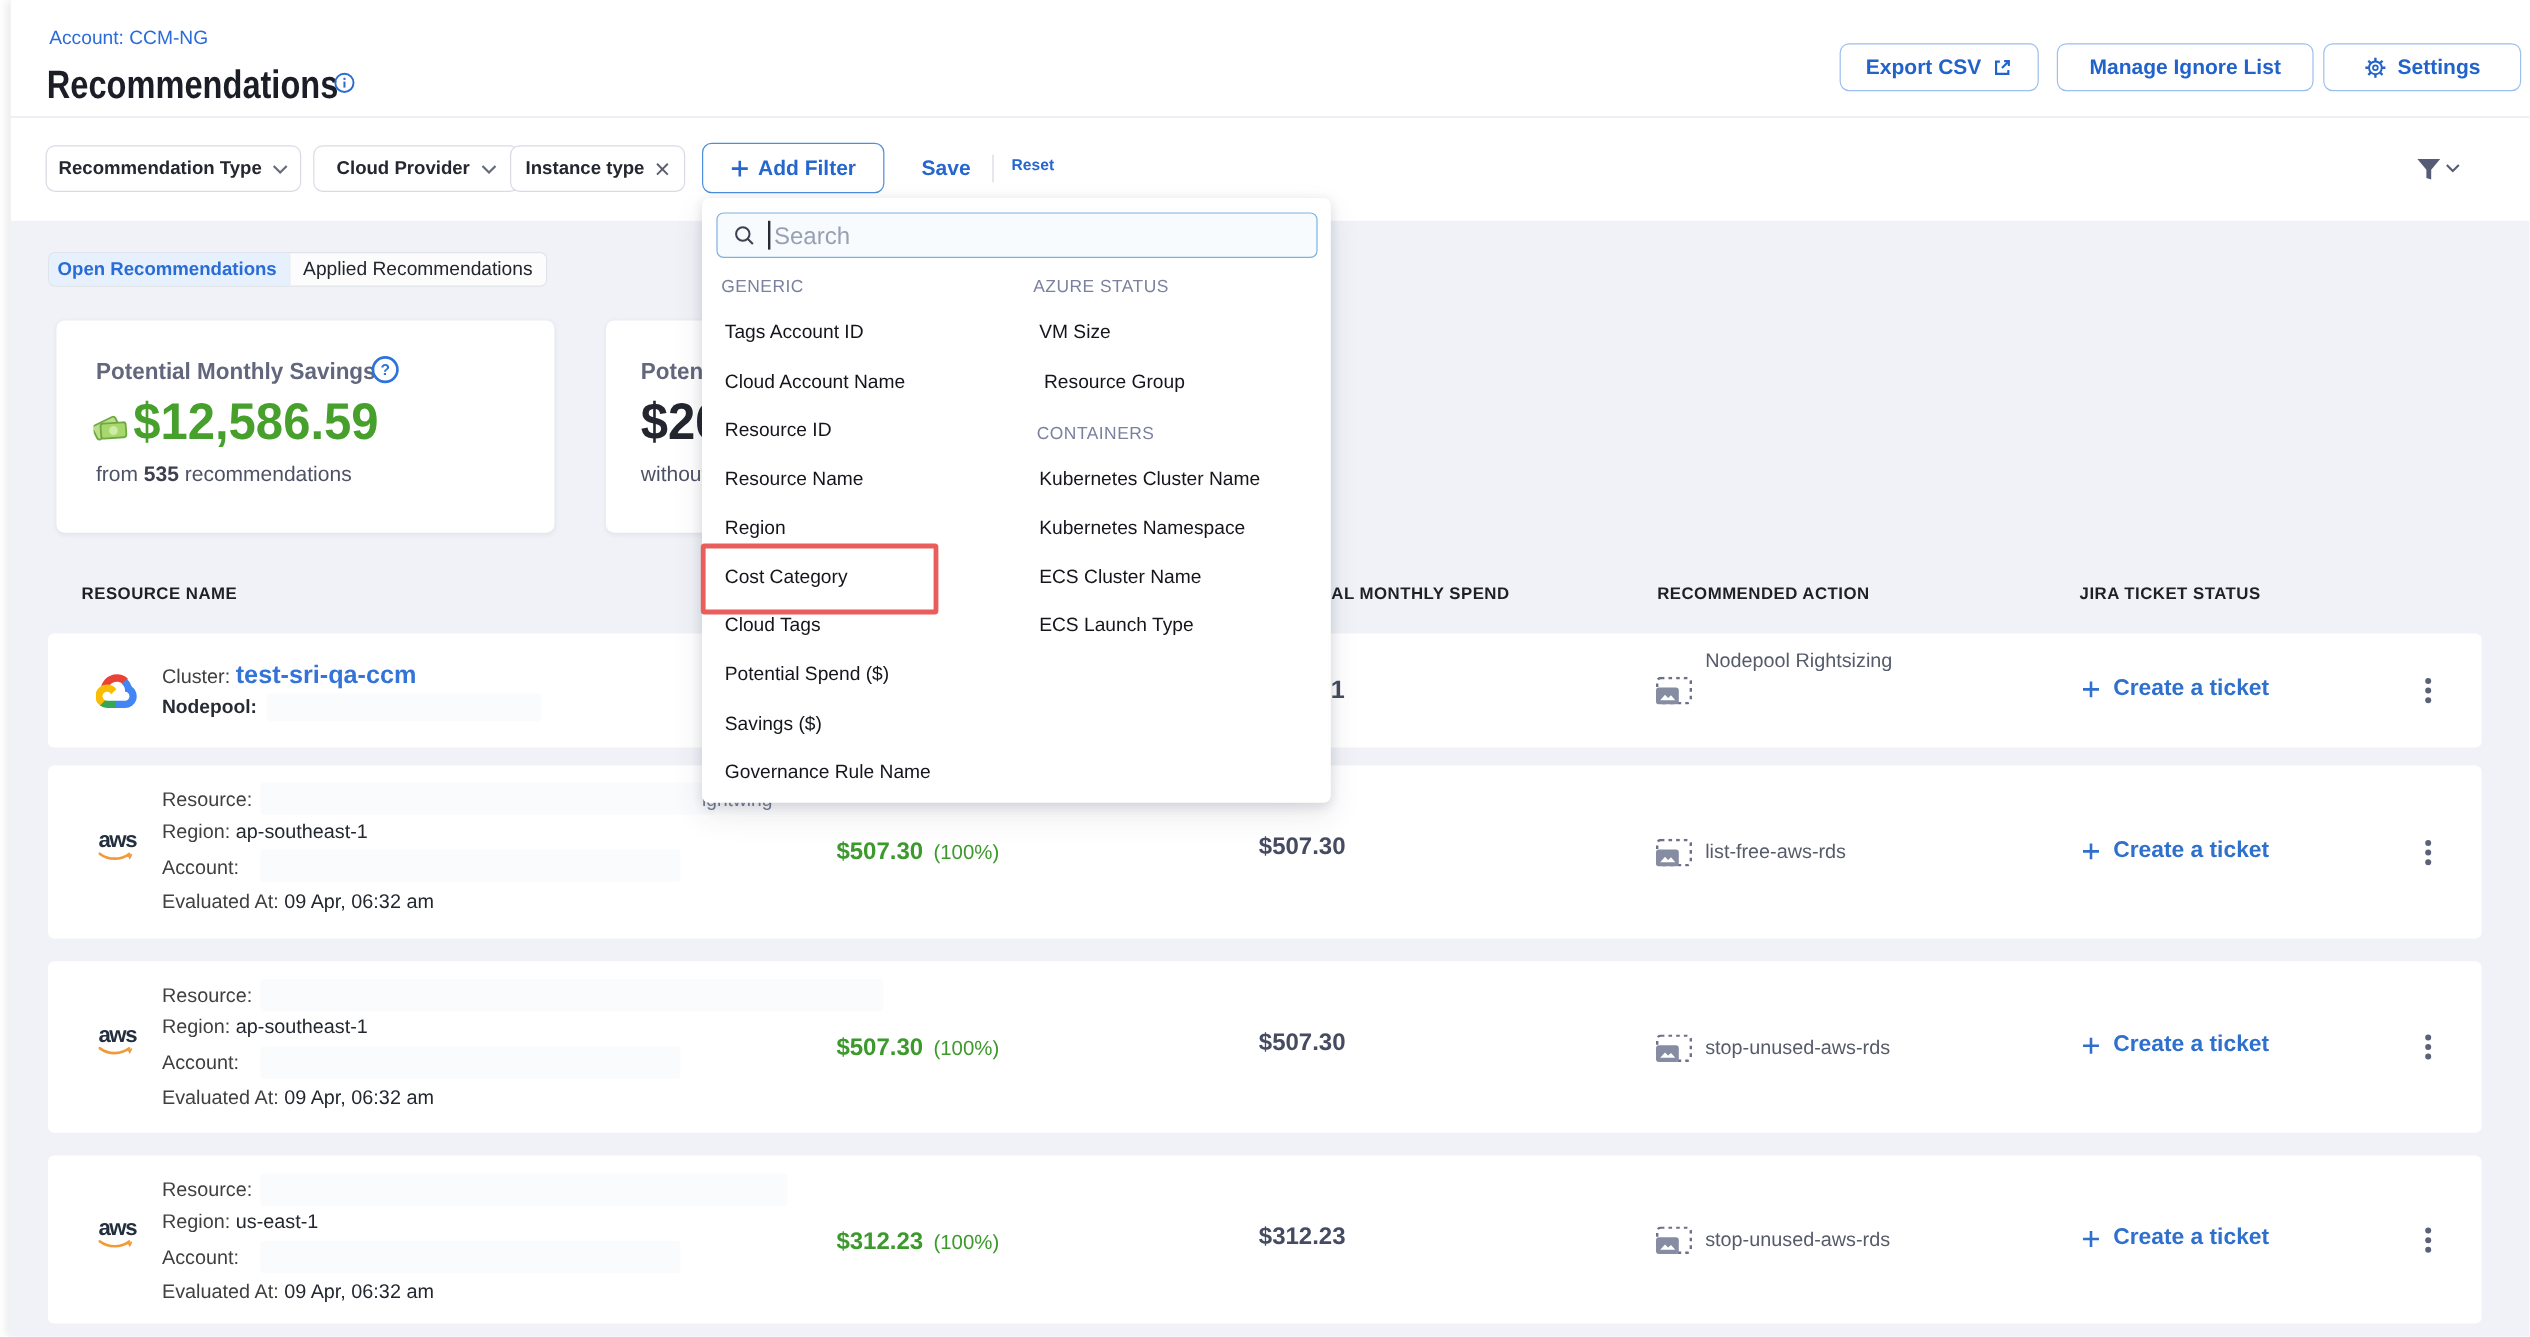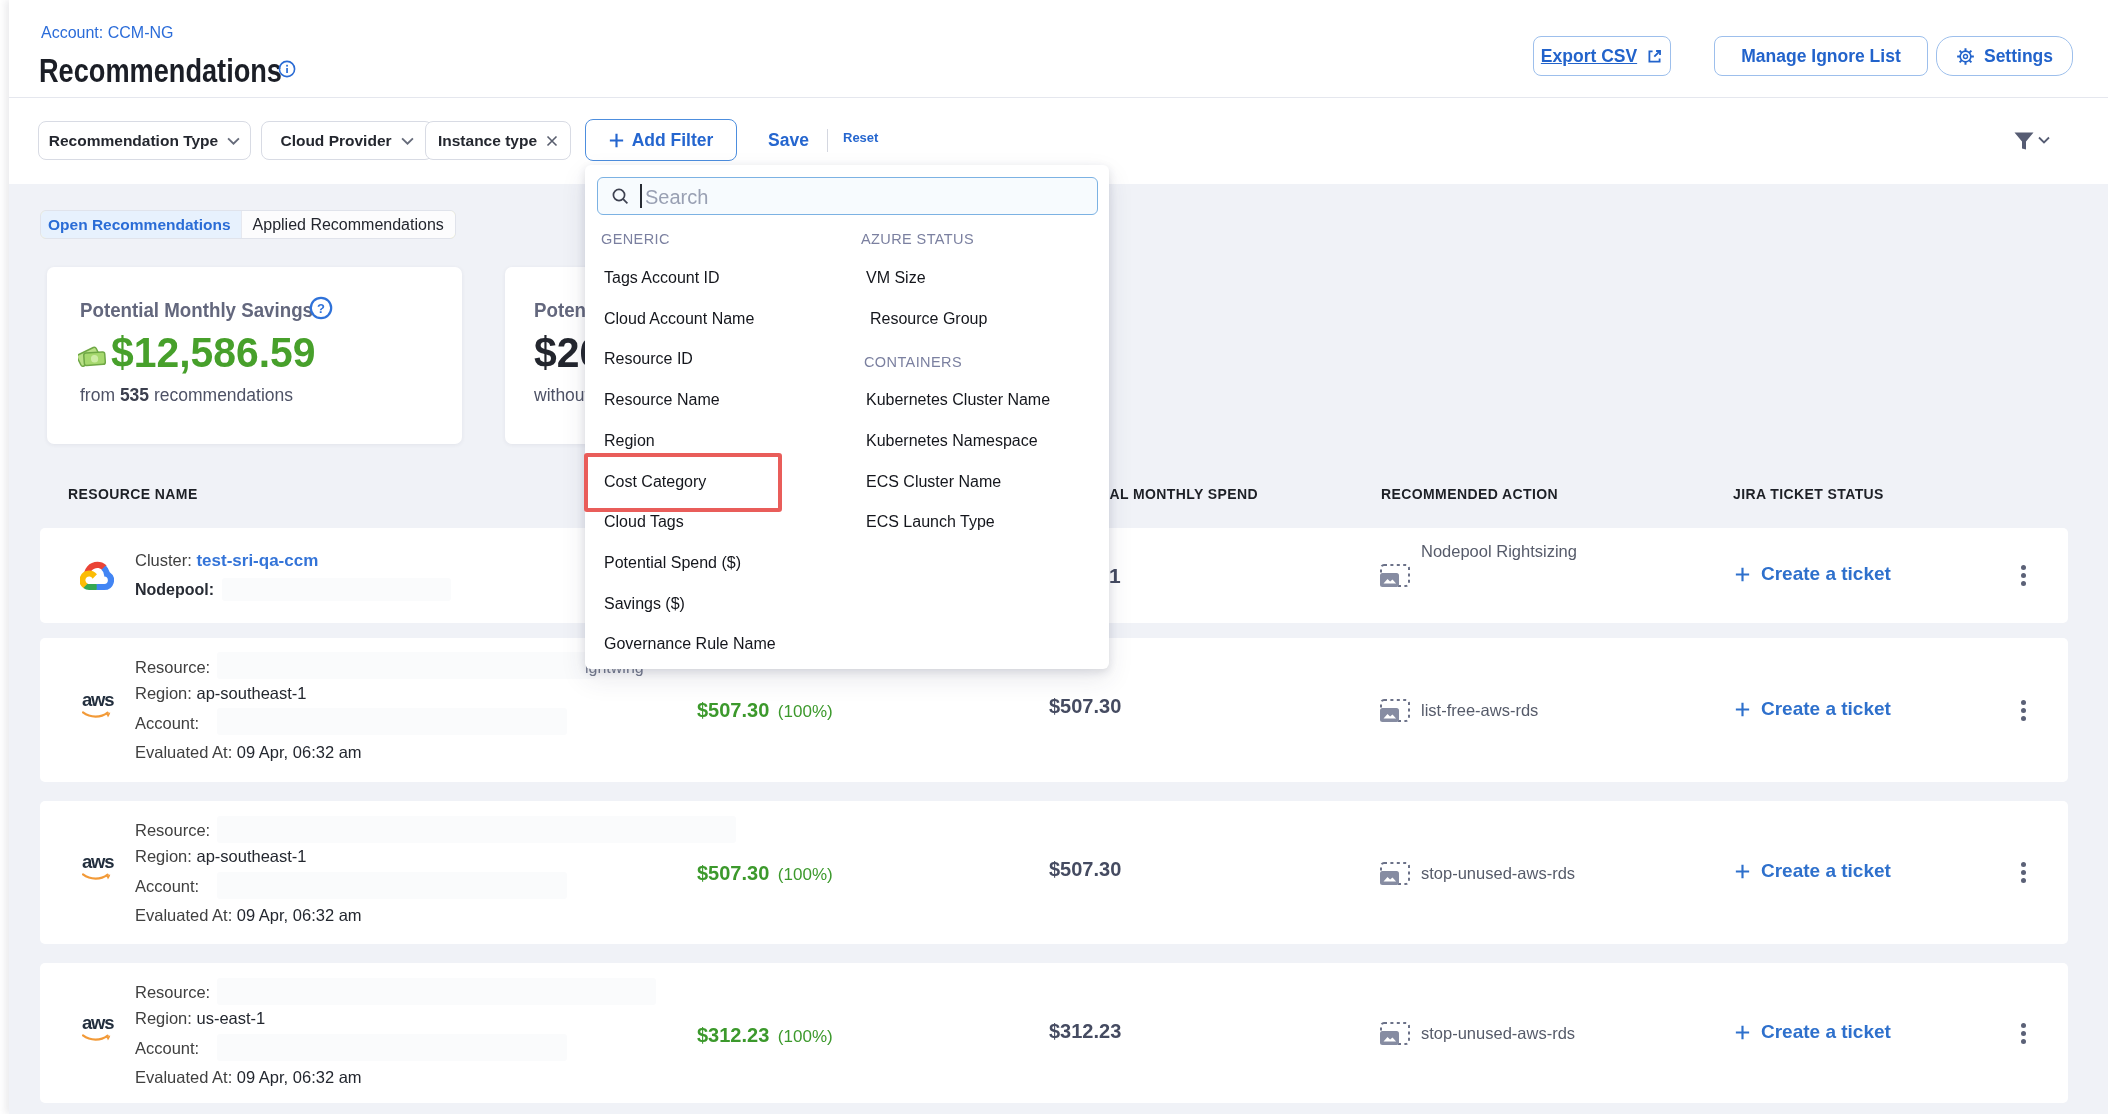--- a/index.html
+++ b/index.html
@@ -44,29 +44,29 @@
     <div class="hdiv" style="top:97px;"></div>
 
     <div class="abs" style="left:32px; top:24px; font-size:16px; color:#2b6cd9;">Account: CCM-NG</div>
     <div class="abs" style="left:30px; top:52px; font-size:33px; font-weight:bold; color:#1b1e26; transform:scaleX(.823); transform-origin:left;">Recommendations</div>
     <svg class="abs" style="left:269px; top:60px;" width="18" height="18" viewBox="0 0 18 18">
         <circle cx="9" cy="9" r="7.6" fill="none" stroke="#2a6bd4" stroke-width="1.6"></circle>
         <rect x="8.2" y="8" width="1.7" height="5" fill="#2a6bd4"></rect>
         <rect x="8.2" y="4.8" width="1.7" height="1.8" fill="#2a6bd4"></rect>
       </svg>
 
-    <div class="topbtn" style="left:1524px; top:36px; width:138px;text-decoration:underline;">Export CSV
+    <div class="topbtn" style="left:1524px; top:36px; width:166px;">Export CSV
       <svg width="17" height="17" viewBox="0 0 16 16" fill="none" stroke="#2263cb" stroke-width="1.7">
           <path d="M6.2 3.2H3.2v9.6h9.6V9.8"></path>
           <path d="M9.5 2.8h3.7v3.7"></path>
           <path d="M13 3 7.8 8.2"></path>
         </svg>
     </div>
     <div class="topbtn" style="left:1705px; top:36px; width:214px;">Manage Ignore List</div>
-    <div class="topbtn" style="left:1927px; top:36px; width:137px;border-radius:17px;">
+    <div class="topbtn" style="left:1927px; top:36px; width:165px;">
       <svg width="19" height="19" viewBox="0 0 20 20" fill="none" stroke="#2263cb">
           <circle cx="10" cy="10" r="5.6" stroke-width="1.7"></circle>
           <circle cx="10" cy="10" r="2.1" stroke-width="1.5"></circle>
           <g stroke-width="2.1">
             <path d="M10 1.2v3M10 15.8v3M1.2 10h3M15.8 10h3M3.8 3.8l2.1 2.1M14.1 14.1l2.1 2.1M16.2 3.8l-2.1 2.1M5.9 14.1l-2.1 2.1"></path>
           </g>
         </svg>
       Settings</div>
 
     <div class="chip" style="left:29px; width:213px;">Recommendation Type
@@ -131,21 +131,21 @@
     <div class="thead" style="left:1372px; top:486px;">RECOMMENDED ACTION</div>
     <div class="thead" style="left:1724px; top:486px;">JIRA TICKET STATUS</div>
 
     <div class="rowcard" style="top:528px; height:95px;"></div>
     <svg class="abs" style="left:71px; top:558px;" width="34" height="33" viewBox="0 0 24 25">
       <path fill="#EA4335" d="M16.66 8.73l2.282-2.28.152-.96C14.937 1.71 8.33 2.14 4.592 6.4a11.058 11.058 0 0 0-2.33 4.37l.817-.115 4.558-.752.352-.36c2.027-2.226 5.453-2.526 7.792-.632l.878-.18z"></path>
       <path fill="#4285F4" d="M21.655 10.705a10.27 10.27 0 0 0-3.095-4.99l-3.2 3.199a5.685 5.685 0 0 1 2.087 4.509v.568a2.847 2.847 0 0 1 0 5.693h-5.694l-.568.577v3.414l.568.567h5.694a7.403 7.403 0 0 0 4.208-13.537z"></path>
       <path fill="#34A853" d="M6.065 24.235h5.692v-4.558H6.065a2.83 2.83 0 0 1-1.175-.255l-.807.248-2.294 2.28-.2.775a7.35 7.35 0 0 0 4.48 1.51z"></path>
       <path fill="#FBBC05" d="M6.065 9.426a7.4 7.4 0 0 0-4.466 13.28l3.3-3.3a2.847 2.847 0 1 1 3.766-3.766l3.3-3.3a7.396 7.396 0 0 0-5.9-2.914z"></path>
     </svg>
-    <div class="rline" style="top:550.5px;"><span class="lbl">Cluster: </span><span style="color:#3474d8; font-weight:bold; font-size:17px;">test-sri-qa-ccm</span></div>
+    <div class="rline" style="top:550.5px;"><span class="lbl">Cluster: </span><span style="color:#3474d8; font-weight:bold; font-size:21px;">test-sri-qa-ccm</span></div>
     <div class="redact" style="left:213px; top:578px; width:229px; height:23px;"></div>
     <div class="rline" style="top:580px;"><span style="font-weight:bold; color:#272b34; font-size:16px;">Nodepool:</span></div>
     <div class="money" style="left:1100px; top:564px; font-size:21px; color:#454b61;">1</div>
     <div class="actic" style="top:564px;">
       <svg width="30" height="23" viewBox="0 0 30 23">
           <rect x="1" y="1" width="28" height="21" rx="3" fill="none" stroke="#6b7188" stroke-width="2" stroke-dasharray="3 3.4"></rect>
           <rect x="0" y="9" width="19" height="14" rx="2.5" fill="#868ca2"></rect>
           <path d="M3.5 19.5l4-4.5 2.6 2.6 2.4-2.2 3.6 4.1z" fill="#fff"></path>
         </svg>
     </div>

